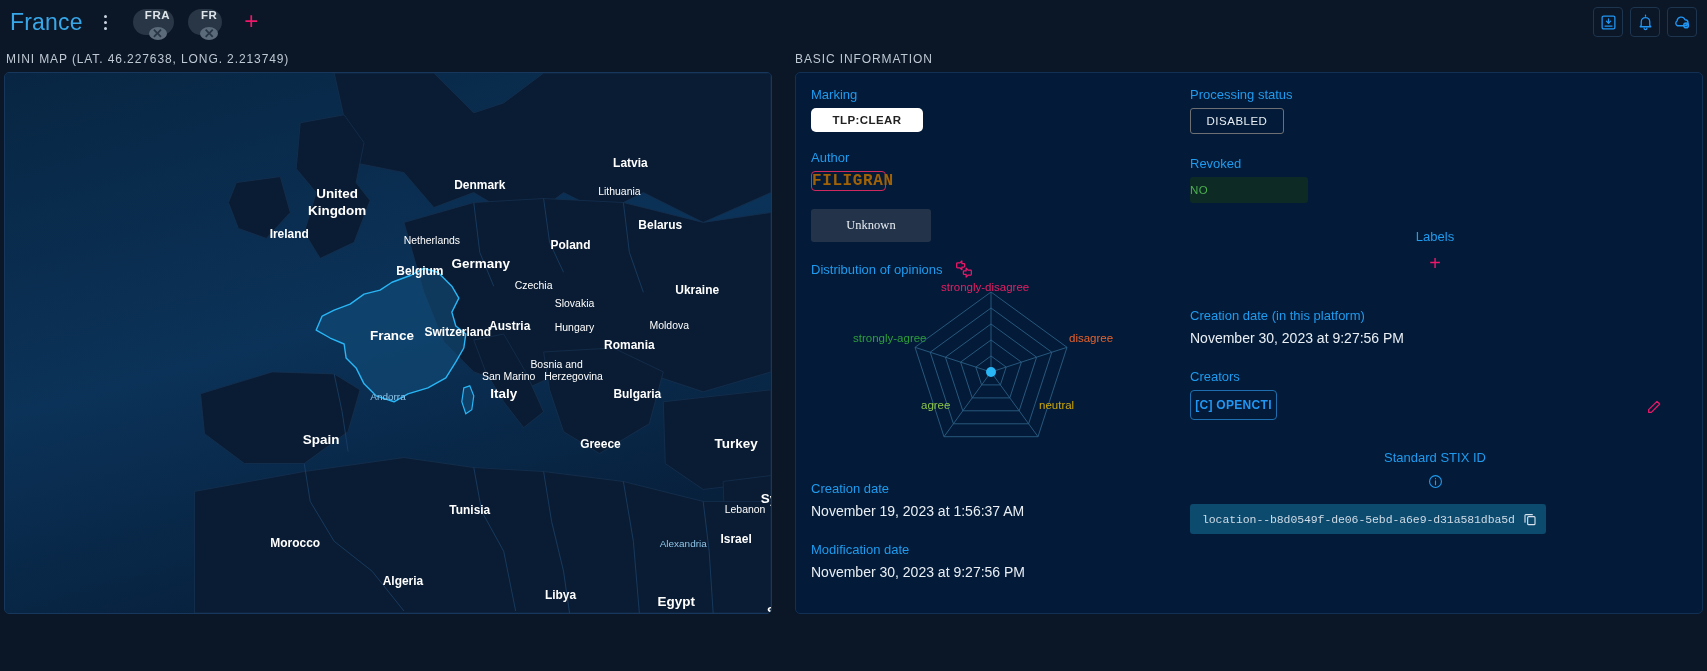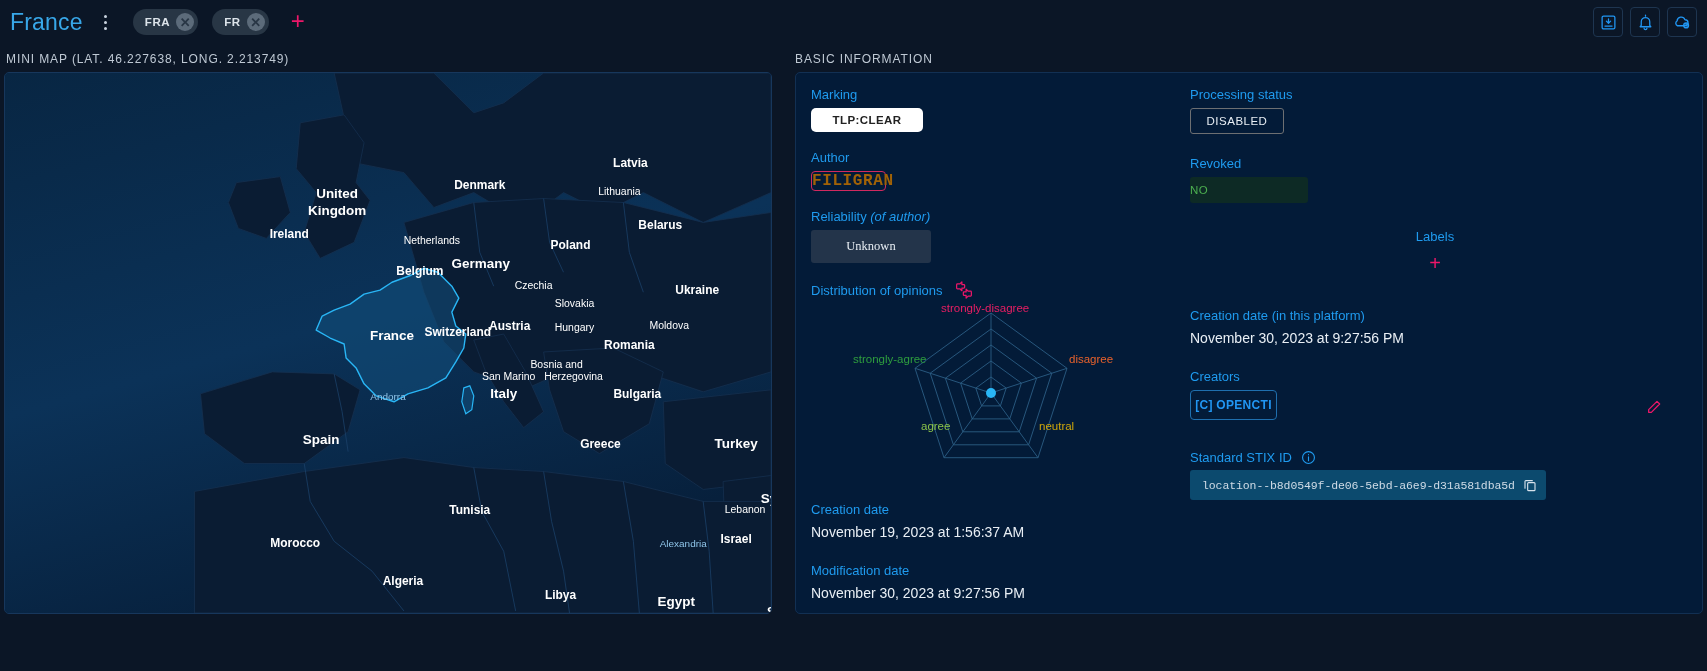--- a/index.html
+++ b/index.html
@@ -24,21 +24,21 @@
   .kebab {
     width: 26px; height: 26px; margin-left: 10px;
     display: flex; flex-direction: column; align-items: center;
     justify-content: center; gap: 3px; cursor: pointer;
   }
   .kebab i { width: 3px; height: 3px; border-radius: 50%; background: #c9d3de; display: block; }
 
   .chip {
     height: 26px; border-radius: 13px; background: #283645;
     display: inline-flex; align-items: center; gap: 6px;
-    padding: 0 4px 0 12px; margin-left: 14px; cursor: pointer;
+    padding: 0 4px 0 12px; margin-left: 14px; cursor: pointer; flex-direction: column;
   }
   .chip-label { font-size: 11.5px; color: #dde4ea; letter-spacing: .6px; font-weight: 600; }
   .chip-x {
     width: 18px; height: 18px; border-radius: 50%; background: #5c6b7a;
     display: flex; align-items: center; justify-content: center;
     color: #283645; font-size: 13px; line-height: 1; font-weight: 700;
   }
   .plus-add {
     margin-left: 22px; color: #ee1769; font-size: 24px; line-height: 1;
     font-weight: 300; cursor: pointer; position: relative; top: -1px;
@@ -126,21 +126,21 @@
     padding: 7px 0; border-radius: 4px; width: 87px; text-align: center;
     cursor: pointer;
   }
   .date-value { font-size: 14px; color: #e9eff5; font-weight: 400; }
 
   .labels-row { display: flex; align-items: center; gap: 10px; flex-direction: column; }
   .labels-plus { color: #ee1769; font-size: 20px; line-height: 1; font-weight: 400; cursor: pointer; position: relative; top: -1px; }
 
   .opinions-head { display: flex; align-items: center; gap: 11px; margin-bottom: 2px; }
 
-  .stix-head { display: flex; align-items: center; gap: 9px; margin-bottom: 5px; }
+  .stix-head { display: flex; align-items: center; gap: 9px; margin-bottom: 15px; flex-direction: column; }
   .stix-field {
     display: flex; align-items: center; justify-content: space-between;
     background: #0c4a6e; border-radius: 3px; height: 30px;
     width: 356px; padding: 0 8px 0 12px;
   }
   .stix-text {
     font-family: "Liberation Mono", monospace; font-size: 11.5px;
     color: #cfdbe6; letter-spacing: -.1px; white-space: nowrap;
   }
   .edit-pencil { position: absolute; right: 18px; top: 312px; cursor: pointer; }
@@ -304,21 +304,20 @@
       <span class="fld-label">Marking</span>
       <span class="marking-pill">TLP:CLEAR</span>
     </div>
 
     <div class="fld-group">
       <span class="fld-label">Author</span>
       <span class="author-pill">FILIGRAN</span>
     </div>
 
     <div class="fld-group">
-      <span class="fld-label"><span>Reliability </span><span class="ital">(of author)</span></span>
       <span class="reliability-box">Unknown</span>
     </div>
 
     <div class="fld-group">
       <div class="opinions-head">
         <span class="fld-label" style="margin-bottom:0">Distribution of opinions</span>
         <span style="display:inline-flex">
           <svg width="20" height="18" viewBox="0 0 24 22" fill="none" stroke="#ee1769" stroke-width="1.5" stroke-linejoin="round">
             <path d="M4 3.5h3l2.4-2.4v3.2h2.4a1 1 0 011 1v2.4a1 1 0 01-1 1H9.4v3.2L7 9.5H4a1 1 0 01-1-1V4.5a1 1 0 011-1z"></path>
             <path d="M20 18.5h-3l-2.4 2.4v-3.2h-2.4a1 1 0 01-1-1v-2.4a1 1 0 011-1h2.4V10l2.4 2.4h3a1 1 0 011 1v4a1 1 0 01-1 1z"></path>

